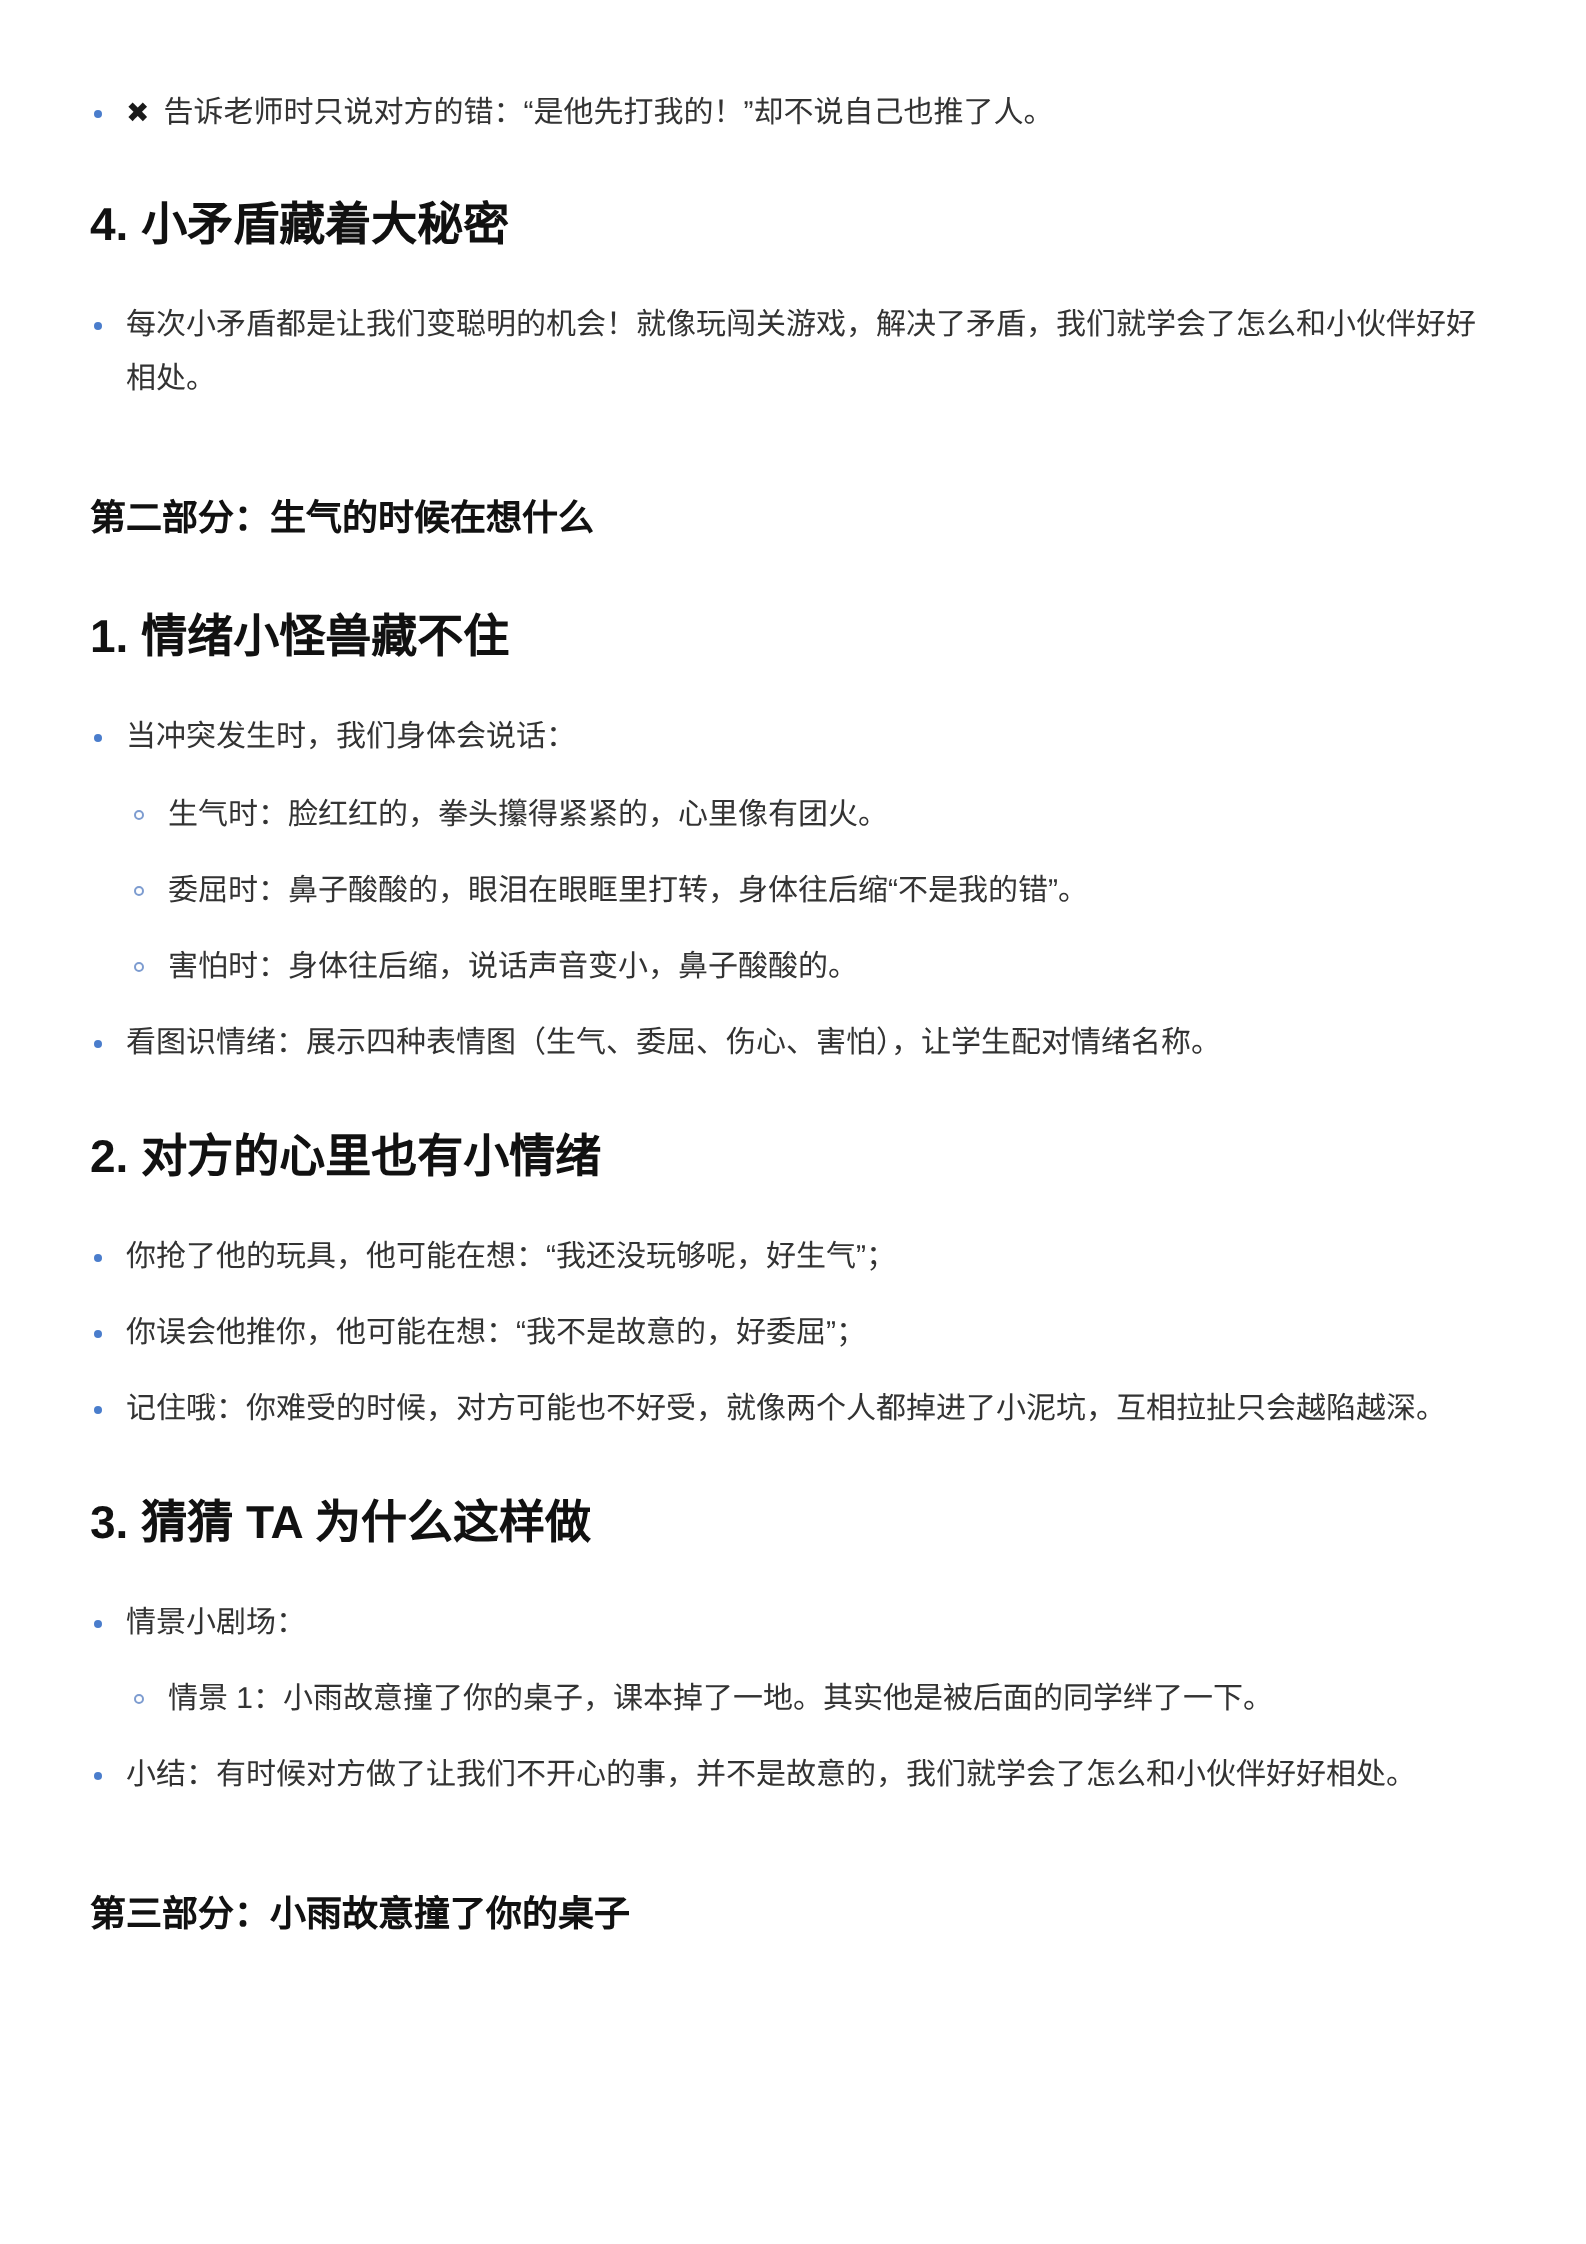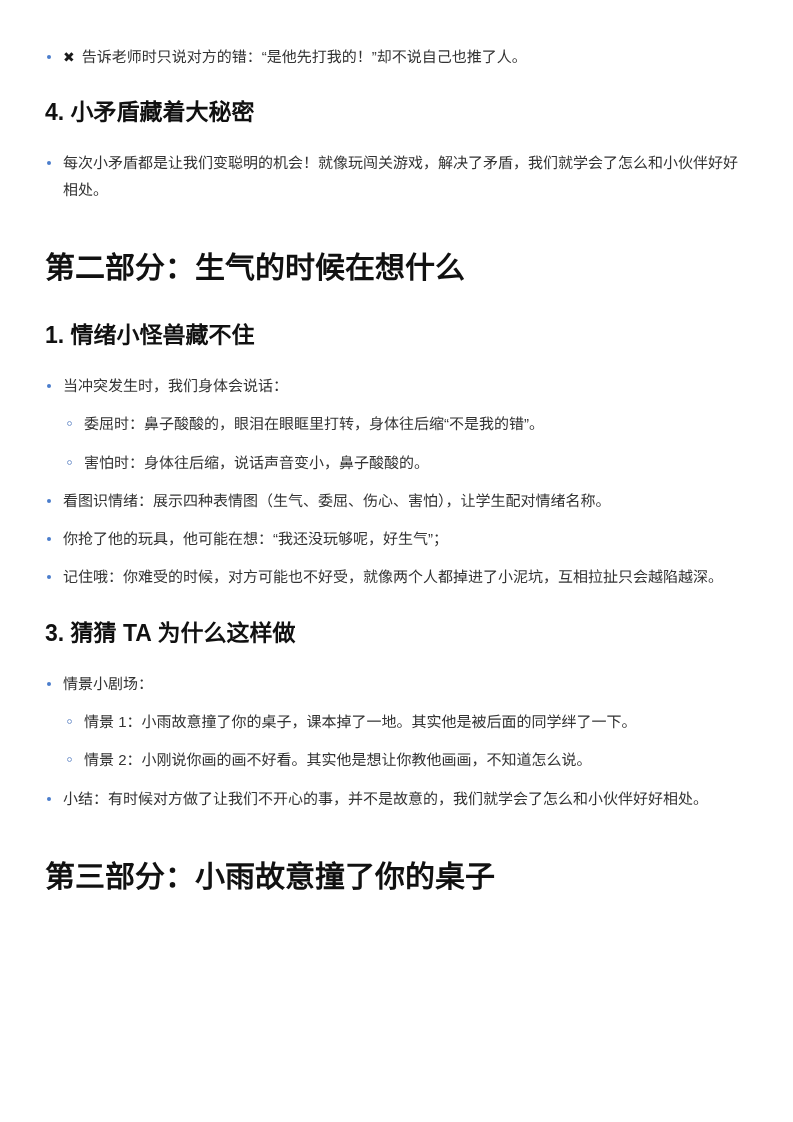--- a/index.html
+++ b/index.html
@@ -14,21 +14,21 @@
     line-height: 1.75;
     overflow: hidden;
   }
   .page {
     box-sizing: border-box;
     width: 793px;
     height: 962px;
     padding: 44px 45px 0 45px;
   }
   h1.part-heading {
-    font-size: 30px;
+    font-size: 18px;
     line-height: 1.4;
     color: #111111;
     font-weight: bold;
     margin: 44px 0 30px 0;
   }
   h2.sub-heading {
     font-size: 23px;
     line-height: 1.4;
     color: #111111;
     font-weight: bold;
@@ -84,47 +84,51 @@
   </div>
 
   <h1 class="part-heading">第二部分：生气的时候在想什么</h1>
 
   <h2 class="sub-heading">1. 情绪小怪兽藏不住</h2>
 
   <div class="li">
     <span>当冲突发生时，我们身体会说话：</span>
   </div>
   <div class="li sub">
+    <span>生气时：脸红红的，拳头攥得紧紧的，心里像有团火。</span>
+  </div>
+  <div class="li sub">
     <span>委屈时：鼻子酸酸的，眼泪在眼眶里打转，身体往后缩“不是我的错”。</span>
   </div>
   <div class="li sub">
     <span>害怕时：身体往后缩，说话声音变小，鼻子酸酸的。</span>
   </div>
   <div class="li">
     <span>看图识情绪：展示四种表情图（生气、委屈、伤心、害怕），让学生配对情绪名称。</span>
   </div>
 
+  <h2 class="sub-heading">2. 对方的心里也有小情绪</h2>
 
   <div class="li">
     <span>你抢了他的玩具，他可能在想：“我还没玩够呢，好生气”；</span>
+  </div>
+  <div class="li">
+    <span>你误会他推你，他可能在想：“我不是故意的，好委屈”；</span>
   </div>
   <div class="li">
     <span>记住哦：你难受的时候，对方可能也不好受，就像两个人都掉进了小泥坑，互相拉扯只会越陷越深。</span>
   </div>
 
   <h2 class="sub-heading">3. 猜猜 TA 为什么这样做</h2>
 
   <div class="li">
     <span>情景小剧场：</span>
   </div>
   <div class="li sub">
     <span>情景 1：小雨故意撞了你的桌子，课本掉了一地。其实他是被后面的同学绊了一下。</span>
   </div>
-  <div class="li sub">
-    <span>情景 2：小刚说你画的画不好看。其实他是想让你教他画画，不知道怎么说。</span>
-  </div>
   <div class="li">
     <span>小结：有时候对方做了让我们不开心的事，并不是故意的，我们就学会了怎么和小伙伴好好相处。</span>
   </div>
 
   <h1 class="part-heading">第三部分：小雨故意撞了你的桌子</h1>
 
 </main>
 
 </body></html>

